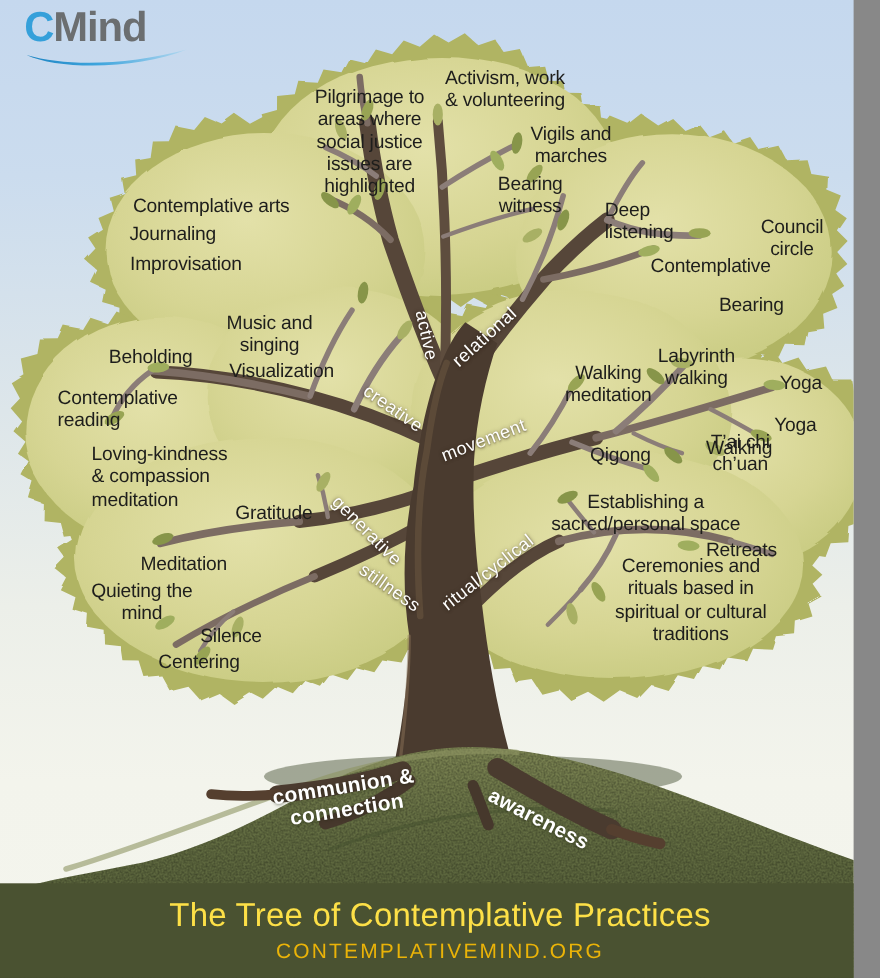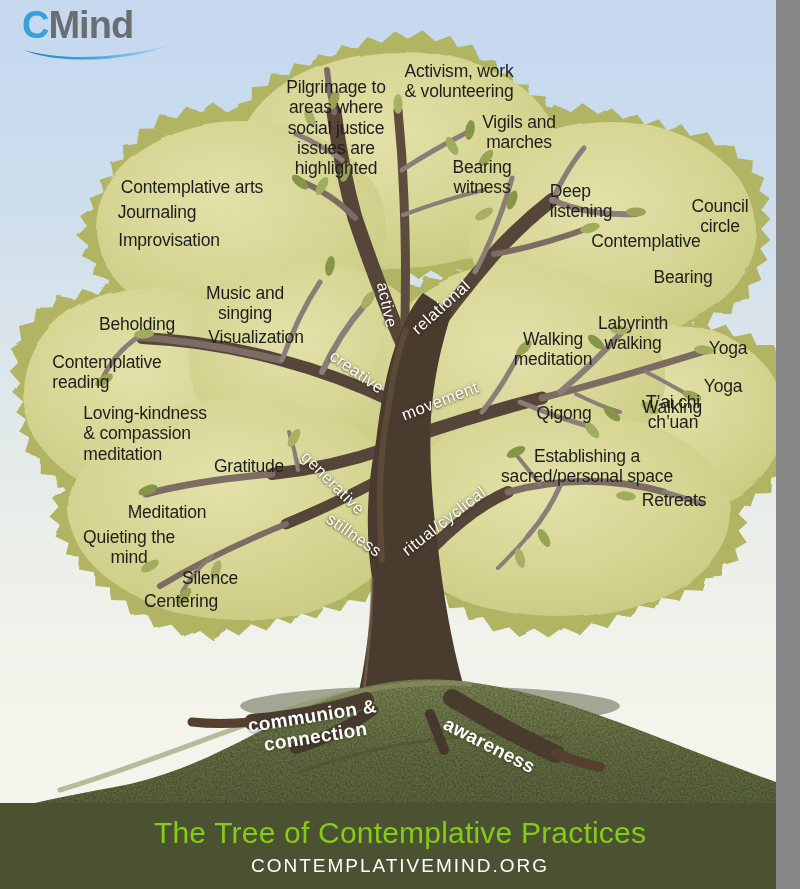--- a/index.html
+++ b/index.html
@@ -34,22 +34,22 @@
     position:absolute;transform-origin:center;
     color:#fff;font-size:19px;font-weight:700;letter-spacing:0.3px;
     text-align:center;white-space:pre-line;line-height:1.1;
     text-shadow:0 1px 3px rgba(30,35,15,.55);
   }
   
   .footer{
     position:absolute;left:0;bottom:0;width:800px;height:86px;
     background:#4a5231;text-align:center;
   }
-  .footer .title{margin-top:13px;font-size:30px;color:#84cc16;letter-spacing:0.2px;}
-  .footer .url{margin-top:5px;font-size:19px;color:#ffffff;letter-spacing:2px;}
+  .footer .title{margin-top:13px;font-size:30px;color:#fde047;letter-spacing:0.2px;}
+  .footer .url{margin-top:5px;font-size:19px;color:#eab308;letter-spacing:2px;}
 </style>
 </head>
 <body>
 
 <div class="poster">
 
   <svg class="art" width="800" height="889" viewBox="0 0 800 889">
     <defs>
       <radialGradient id="lobeG" cx="45%" cy="38%" r="75%">
         <stop offset="0%" stop-color="#e3e1a9"></stop>
@@ -239,20 +239,24 @@
   <div class="p" style="left:633px;top:333px;">Labyrinth
 walking</div>
   <div class="p" style="left:728px;top:348px;">Yoga</div>
   <div class="p" style="left:723px;top:386px;">Yoga</div>
   <div class="p" style="left:672px;top:407px;">Walking</div>
   <div class="p" style="left:673px;top:412px;">T’ai chi ch’uan</div>
   <div class="p" style="left:564px;top:413px;">Qigong</div>
   <div class="p" style="left:587px;top:466px;">Establishing a
 sacred/personal space</div>
   <div class="p" style="left:674px;top:500px;">Retreats</div>
+  <div class="p" style="left:628px;top:545px;">Ceremonies and
+rituals based in
+spiritual or cultural
+traditions</div>
 
   <div class="b" style="left:387px;top:305px;transform:translate(-50%,-50%) rotate(78deg);">active</div>
   <div class="b" style="left:441px;top:307px;transform:translate(-50%,-50%) rotate(-42deg);">relational</div>
   <div class="b" style="left:357px;top:372px;transform:translate(-50%,-50%) rotate(35deg);">creative</div>
   <div class="b" style="left:440px;top:401px;transform:translate(-50%,-50%) rotate(-21deg);">movement</div>
   <div class="b" style="left:333px;top:483px;transform:translate(-50%,-50%) rotate(45deg);">generative</div>
   <div class="b" style="left:354px;top:535px;transform:translate(-50%,-50%) rotate(35deg);">stillness</div>
   <div class="b" style="left:444px;top:521px;transform:translate(-50%,-50%) rotate(-38deg);">ritual/cyclical</div>
 
   <div class="r" style="left:314px;top:727px;transform:translate(-50%,-50%) rotate(-9deg);">communion &amp;

